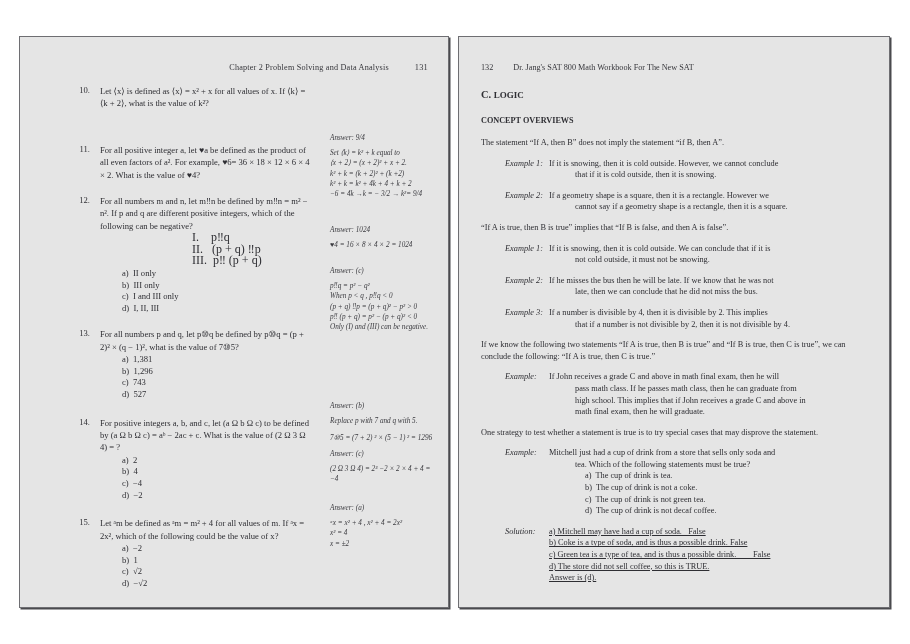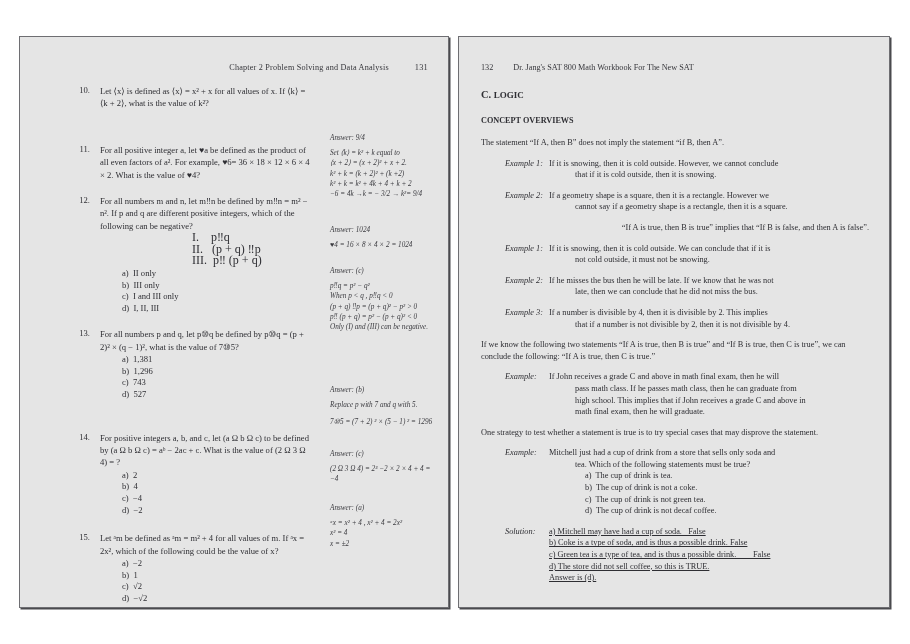--- a/index.html
+++ b/index.html
@@ -232,30 +232,30 @@
         <div class="qrow" style="margin-top:14px">
           <span class="qnum">13.</span>
           <div class="qbody">For all numbers p and q, let p⑩q be defined by p⑩q = (p + 2)² × (q − 1)², what is the value of 7⑩5?</div>
           <div class="choices">
             <span class="ch">a)  1,381</span>
             <span class="ch">b)  1,296</span>
             <span class="ch">c)  743</span>
             <span class="ch">d)  527</span>
           </div>
         </div>
-        <div class="ans" style="top:300px">
+        <div class="ans" style="top:316px">
           <span class="alabel">Answer:  (b)</span>
           <span class="work">
             <span>Replace p with 7 and q with 5.</span>
             <span style="height:7px"></span>
             <span>7⑩5 = (7 + 2) ² × (5 − 1) ² = 1296</span>
           </span>
         </div>
 
-        <div class="qrow" style="margin-top:31px">
+        <div class="qrow" style="margin-top:16px">
           <span class="qnum">14.</span>
           <div class="qbody">For positive integers a, b, and c, let (a Ω b Ω c) to be defined by (a Ω b Ω c) = aᵇ − 2ac + c. What is the value of (2 Ω 3 Ω 4) = ?</div>
           <div class="choices">
             <span class="ch">a)  2</span>
             <span class="ch">b)  4</span>
             <span class="ch">c)  −4</span>
             <span class="ch">d)  −2</span>
           </div>
         </div>
         <div class="ans" style="top:364px">
@@ -318,21 +318,21 @@
         </div>
 
         <div class="exblock">
           <span class="exlab">Example 2:</span>
           <span class="extext">
             <span class="ind">If a geometry shape is a square, then it is a rectangle. However we</span>
             <span class="ind" style="padding-left:26px">cannot say if a geometry shape is a rectangle, then it is a square.</span>
           </span>
         </div>
 
-        <div class="rule-stmt" style="text-align:right">“If A is true, then B is true” implies that “If B is false, and then A is false”.</div>
+        <div class="rule-stmt" style="text-align:left">“If A is true, then B is true” implies that “If B is false, and then A is false”.</div>
 
         <div class="exblock">
           <span class="exlab">Example 1:</span>
           <span class="extext">
             <span class="ind">If it is snowing, then it is cold outside. We can conclude that if it is</span>
             <span class="ind" style="padding-left:26px">not cold outside, it must not be snowing.</span>
           </span>
         </div>
 
         <div class="exblock">

